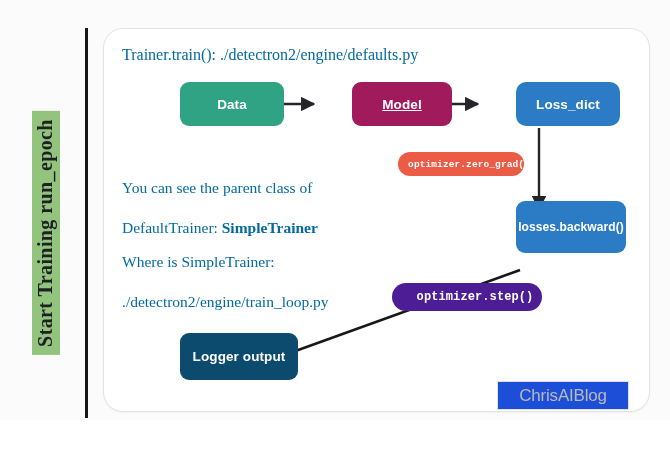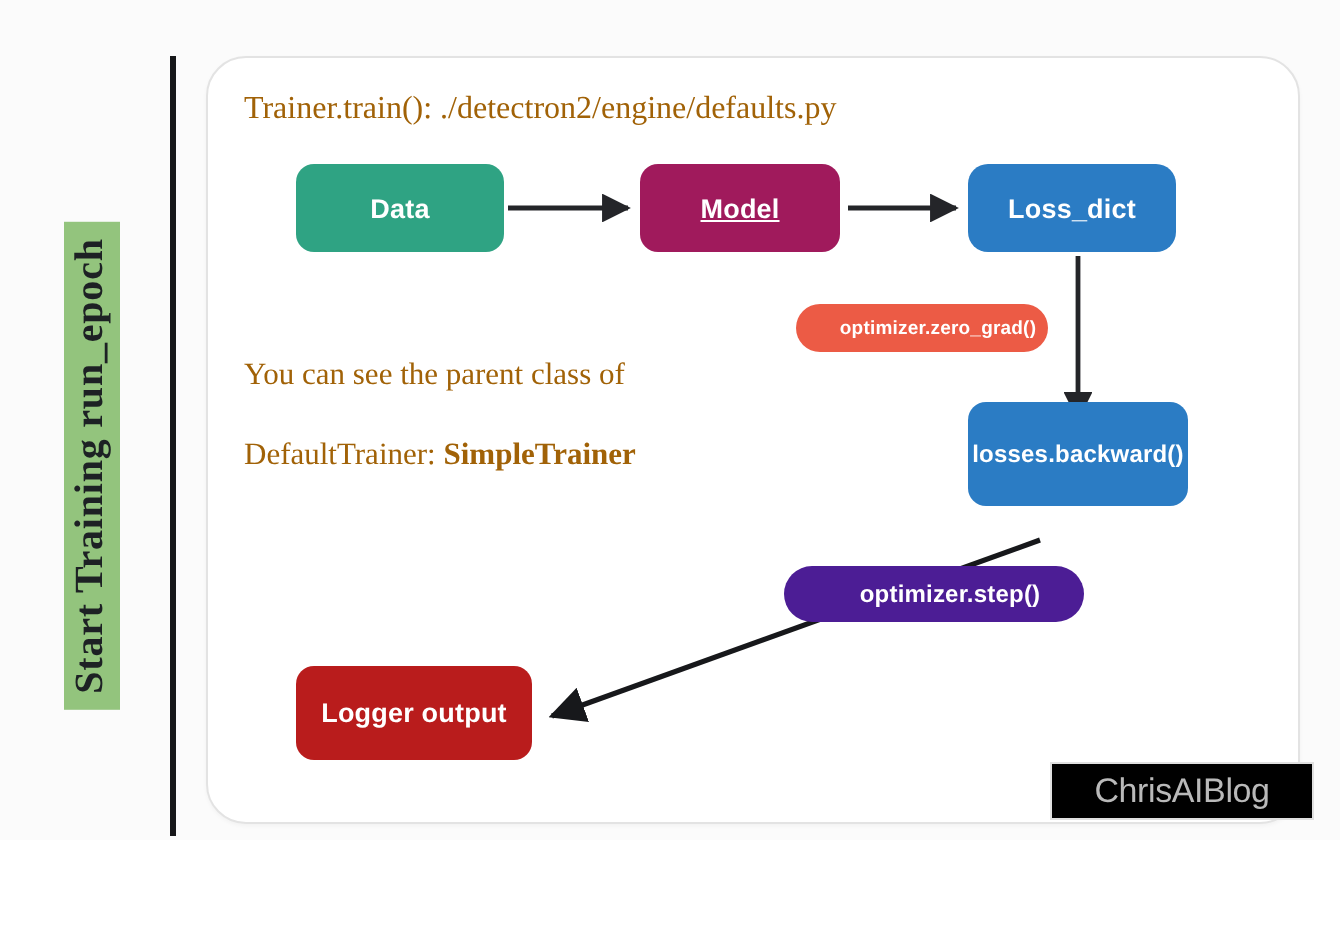--- a/index.html
+++ b/index.html
@@ -78,21 +78,21 @@
     background: #ffffff;
     border: 1px solid #e3e3e3;
     border-radius: 20px;
     box-shadow: 0 1px 2px rgba(0,0,0,0.04);
   }
 
   
   .serif {
     position: absolute;
     font-family: "Liberation Serif", serif;
-    color: #a16207;
+    color: #0369a1;
     font-size: 15.5px;
     line-height: 1.30;
     white-space: pre-line;
   }
   .serif b { font-weight: bold; }
 
   #title-line { left: 122px; top: 45px; font-size: 16px; }
   #para-1     { left: 122px; top: 158px; }
   #para-2     { left: 122px; top: 232px; }
 
@@ -102,28 +102,29 @@
     display: flex;
     align-items: center;
     justify-content: center;
     color: #ffffff;
     font-family: "Liberation Sans", sans-serif;
     font-weight: bold;
     font-size: 13.5px;
     border-radius: 9px;
     text-align: center;
     letter-spacing: 0.1px;
+    margin-left: 32px;
   }
   .pill {
     position: absolute;
     display: flex;
     align-items: center;
     justify-content: center;
     color: #ffffff;
-    font-family: Liberation Sans, sans-serif;
+    font-family: Liberation Mono, monospace;
     font-weight: bold;
     font-size: 9.5px;
     border-radius: 14px;
     text-align: center;
     letter-spacing: 0.1px;
     padding-left: 16px;
   }
 
   #node-data           { left: 148px; top: 82px;  width: 104px; height: 44px; }
   #node-model          { left: 320px; top: 82px;  width: 100px; height: 44px; text-decoration: underline; }
@@ -143,30 +144,29 @@
     pointer-events: none;
   }
 
   
   .watermark {
     position: absolute;
     left: 497px;
     top: 381px;
     width: 130px;
     height: 27px;
-    background: #000000;
+    background: #1d4ed8;
     border: 1px solid #e0e0e0;
     color: #b9b9b9;
     font-family: "Liberation Sans", sans-serif;
     font-size: 17px;
     display: flex;
     align-items: center;
     justify-content: center;
     letter-spacing: -0.2px;
-    margin-left: 28px;
   }
 
   
   .bottom-band {
     position: absolute;
     left: 0;
     top: 420px;
     width: 670px;
     height: 48px;
     background: #ffffff;
@@ -187,20 +187,24 @@
 
   <div class="card"></div>
 
   <div class="serif" id="title-line">Trainer.train(): ./detectron2/engine/defaults.py</div>
 
   <div class="serif" id="para-1">
     <span>You can see the parent class of</span><br>
     <span>DefaultTrainer: </span><b>SimpleTrainer</b><br>
   </div>
 
+  <div class="serif" id="para-2">
+    <span>Where is SimpleTrainer:</span><br>
+    <span>./detectron2/engine/train_loop.py</span>
+  </div>
 
   <svg id="arrows" viewBox="0 0 670 468" xmlns="http://www.w3.org/2000/svg">
     <defs>
       <marker id="ah" viewBox="0 0 10 10" refX="9" refY="5" markerWidth="6" markerHeight="6" orient="auto-start-reverse">
         <path d="M 0 0 L 10 5 L 0 10 z" fill="#242529"></path>
       </marker>
       <marker id="ah2" viewBox="0 0 10 10" refX="9" refY="5" markerWidth="7" markerHeight="7" orient="auto-start-reverse">
         <path d="M 0 0 L 10 5 L 0 10 z" fill="#17181b"></path>
       </marker>
     </defs>
@@ -219,19 +223,19 @@
   <div class="node" id="node-model" style="background:#a01a5c;">Model</div>
 
   <div class="node" id="node-loss-dict" style="background:#2b7cc4;border-radius:10px;">Loss_dict</div>
 
   <div class="pill" id="pill-zero-grad" style="background:#ec5b45;">optimizer.zero_grad()</div>
 
   <div class="node" id="node-losses-backward" style="background:#2b7cc4;">losses.backward()</div>
 
   <div class="pill" id="pill-step" style="background:#4c1d95;">optimizer.step()</div>
 
-  <div class="node" id="node-logger-output" style="background:#b91c1c;">Logger output</div>
+  <div class="node" id="node-logger-output" style="background:#0c4a6e;">Logger output</div>
 
   <div class="watermark">ChrisAIBlog</div>
 
   <div class="bottom-band"></div>
 
 </div>
 
 </body></html>

